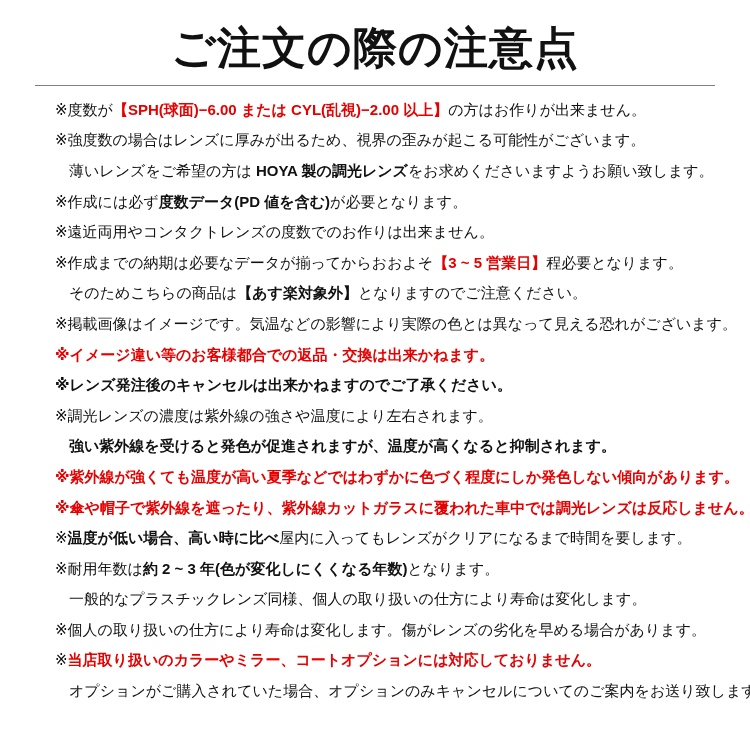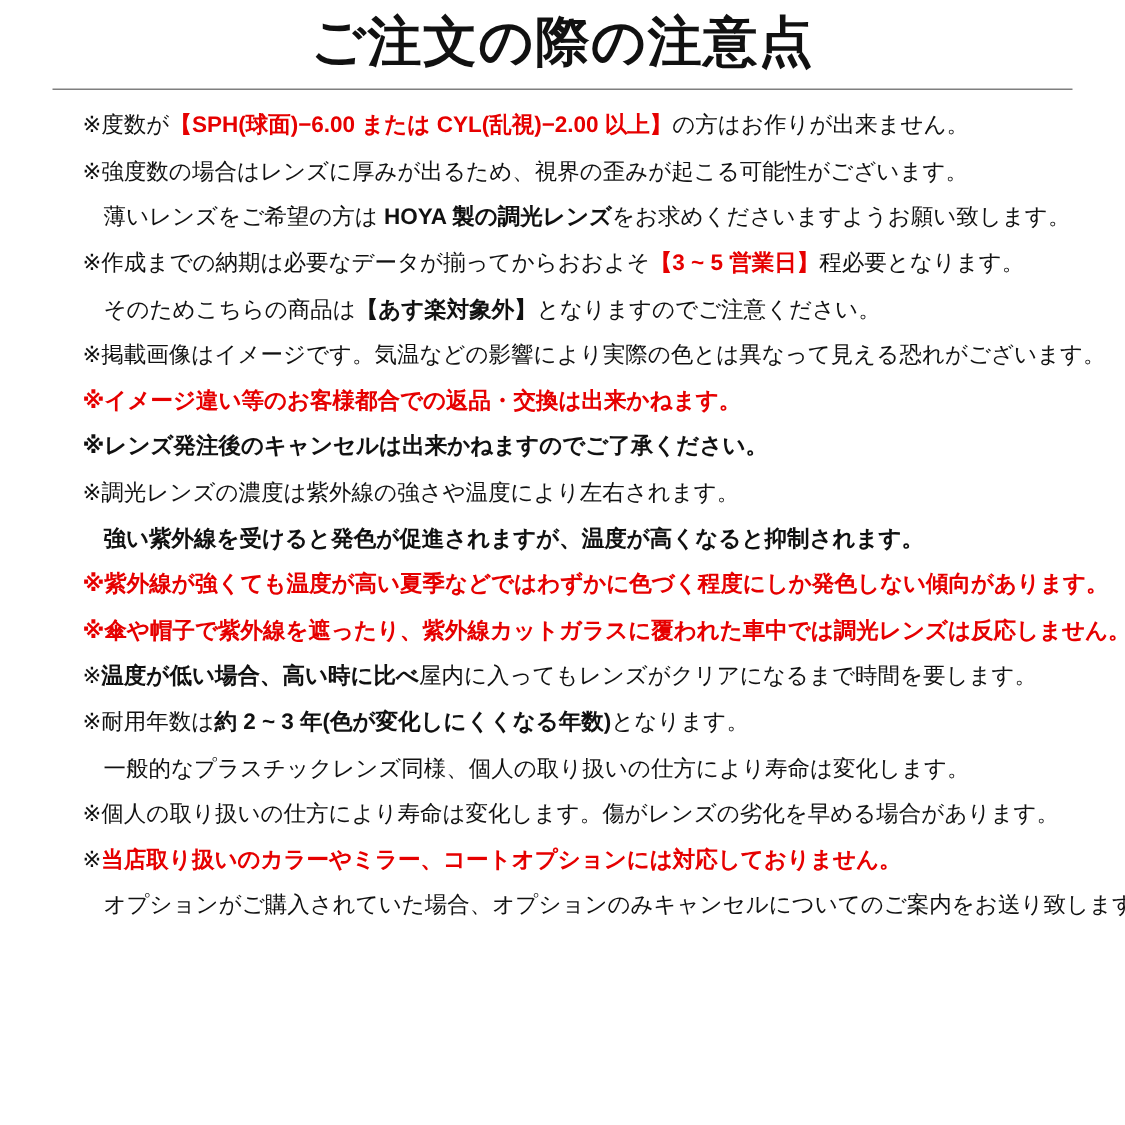--- a/index.html
+++ b/index.html
@@ -15,23 +15,23 @@
     background: var(--bg);
     font-family: "Liberation Sans", "DejaVu Sans", sans-serif;
     overflow: hidden;
   }
   .page {
     width: 750px;
     height: 750px;
     background: var(--bg);
   }
   .title {
-    margin-top: 6px;
+    margin-top: 22px;
     text-align: center;
-    font-size: 36px;
+    font-size: 44px;
     font-weight: 900;
     color: var(--text-black);
     letter-spacing: 1px;
     line-height: 1.2;
   }
   .divider {
     border: none;
     border-top: 1px solid var(--divider);
     margin: 10px 35px 0 35px;
   }
@@ -56,20 +56,22 @@
 </head>
 <body>
 
 <div class="page">
   <h1 class="title">ご注文の際の注意点</h1>
   <hr class="divider">
   <div class="notes">
       <div class="note-line"><span class="seg">※度数が</span><span class="seg bold red">【SPH(球面)−6.00 または CYL(乱視)−2.00 以上】</span><span class="seg">の方はお作りが出来ません。</span></div>
       <div class="note-line"><span class="seg">※強度数の場合はレンズに厚みが出るため、視界の歪みが起こる可能性がございます。</span></div>
       <div class="note-line indent"><span class="seg">薄いレンズをご希望の方は </span><span class="seg bold">HOYA 製の調光レンズ</span><span class="seg">をお求めくださいますようお願い致します。</span></div>
+      <div class="note-line"><span class="seg">※作成には必ず</span><span class="seg bold">度数データ(PD 値を含む)</span><span class="seg">が必要となります。</span></div>
+      <div class="note-line"><span class="seg">※遠近両用やコンタクトレンズの度数でのお作りは出来ません。</span></div>
       <div class="note-line"><span class="seg">※作成までの納期は必要なデータが揃ってからおおよそ</span><span class="seg bold red">【3 ~ 5 営業日】</span><span class="seg">程必要となります。</span></div>
       <div class="note-line indent"><span class="seg">そのためこちらの商品は</span><span class="seg bold">【あす楽対象外】</span><span class="seg">となりますのでご注意ください。</span></div>
       <div class="note-line"><span class="seg">※掲載画像はイメージです。気温などの影響により実際の色とは異なって見える恐れがございます。</span></div>
       <div class="note-line"><span class="seg bold red">※イメージ違い等のお客様都合での返品・交換は出来かねます。</span></div>
       <div class="note-line"><span class="seg bold">※レンズ発注後のキャンセルは出来かねますのでご了承ください。</span></div>
       <div class="note-line"><span class="seg">※調光レンズの濃度は紫外線の強さや温度により左右されます。</span></div>
       <div class="note-line indent"><span class="seg bold">強い紫外線を受けると発色が促進されますが、温度が高くなると抑制されます。</span></div>
       <div class="note-line"><span class="seg bold red">※紫外線が強くても温度が高い夏季などではわずかに色づく程度にしか発色しない傾向があります。</span></div>
       <div class="note-line"><span class="seg bold red">※傘や帽子で紫外線を遮ったり、紫外線カットガラスに覆われた車中では調光レンズは反応しません。</span></div>
       <div class="note-line"><span class="seg">※</span><span class="seg bold">温度が低い場合、高い時に比べ</span><span class="seg">屋内に入ってもレンズがクリアになるまで時間を要します。</span></div>

